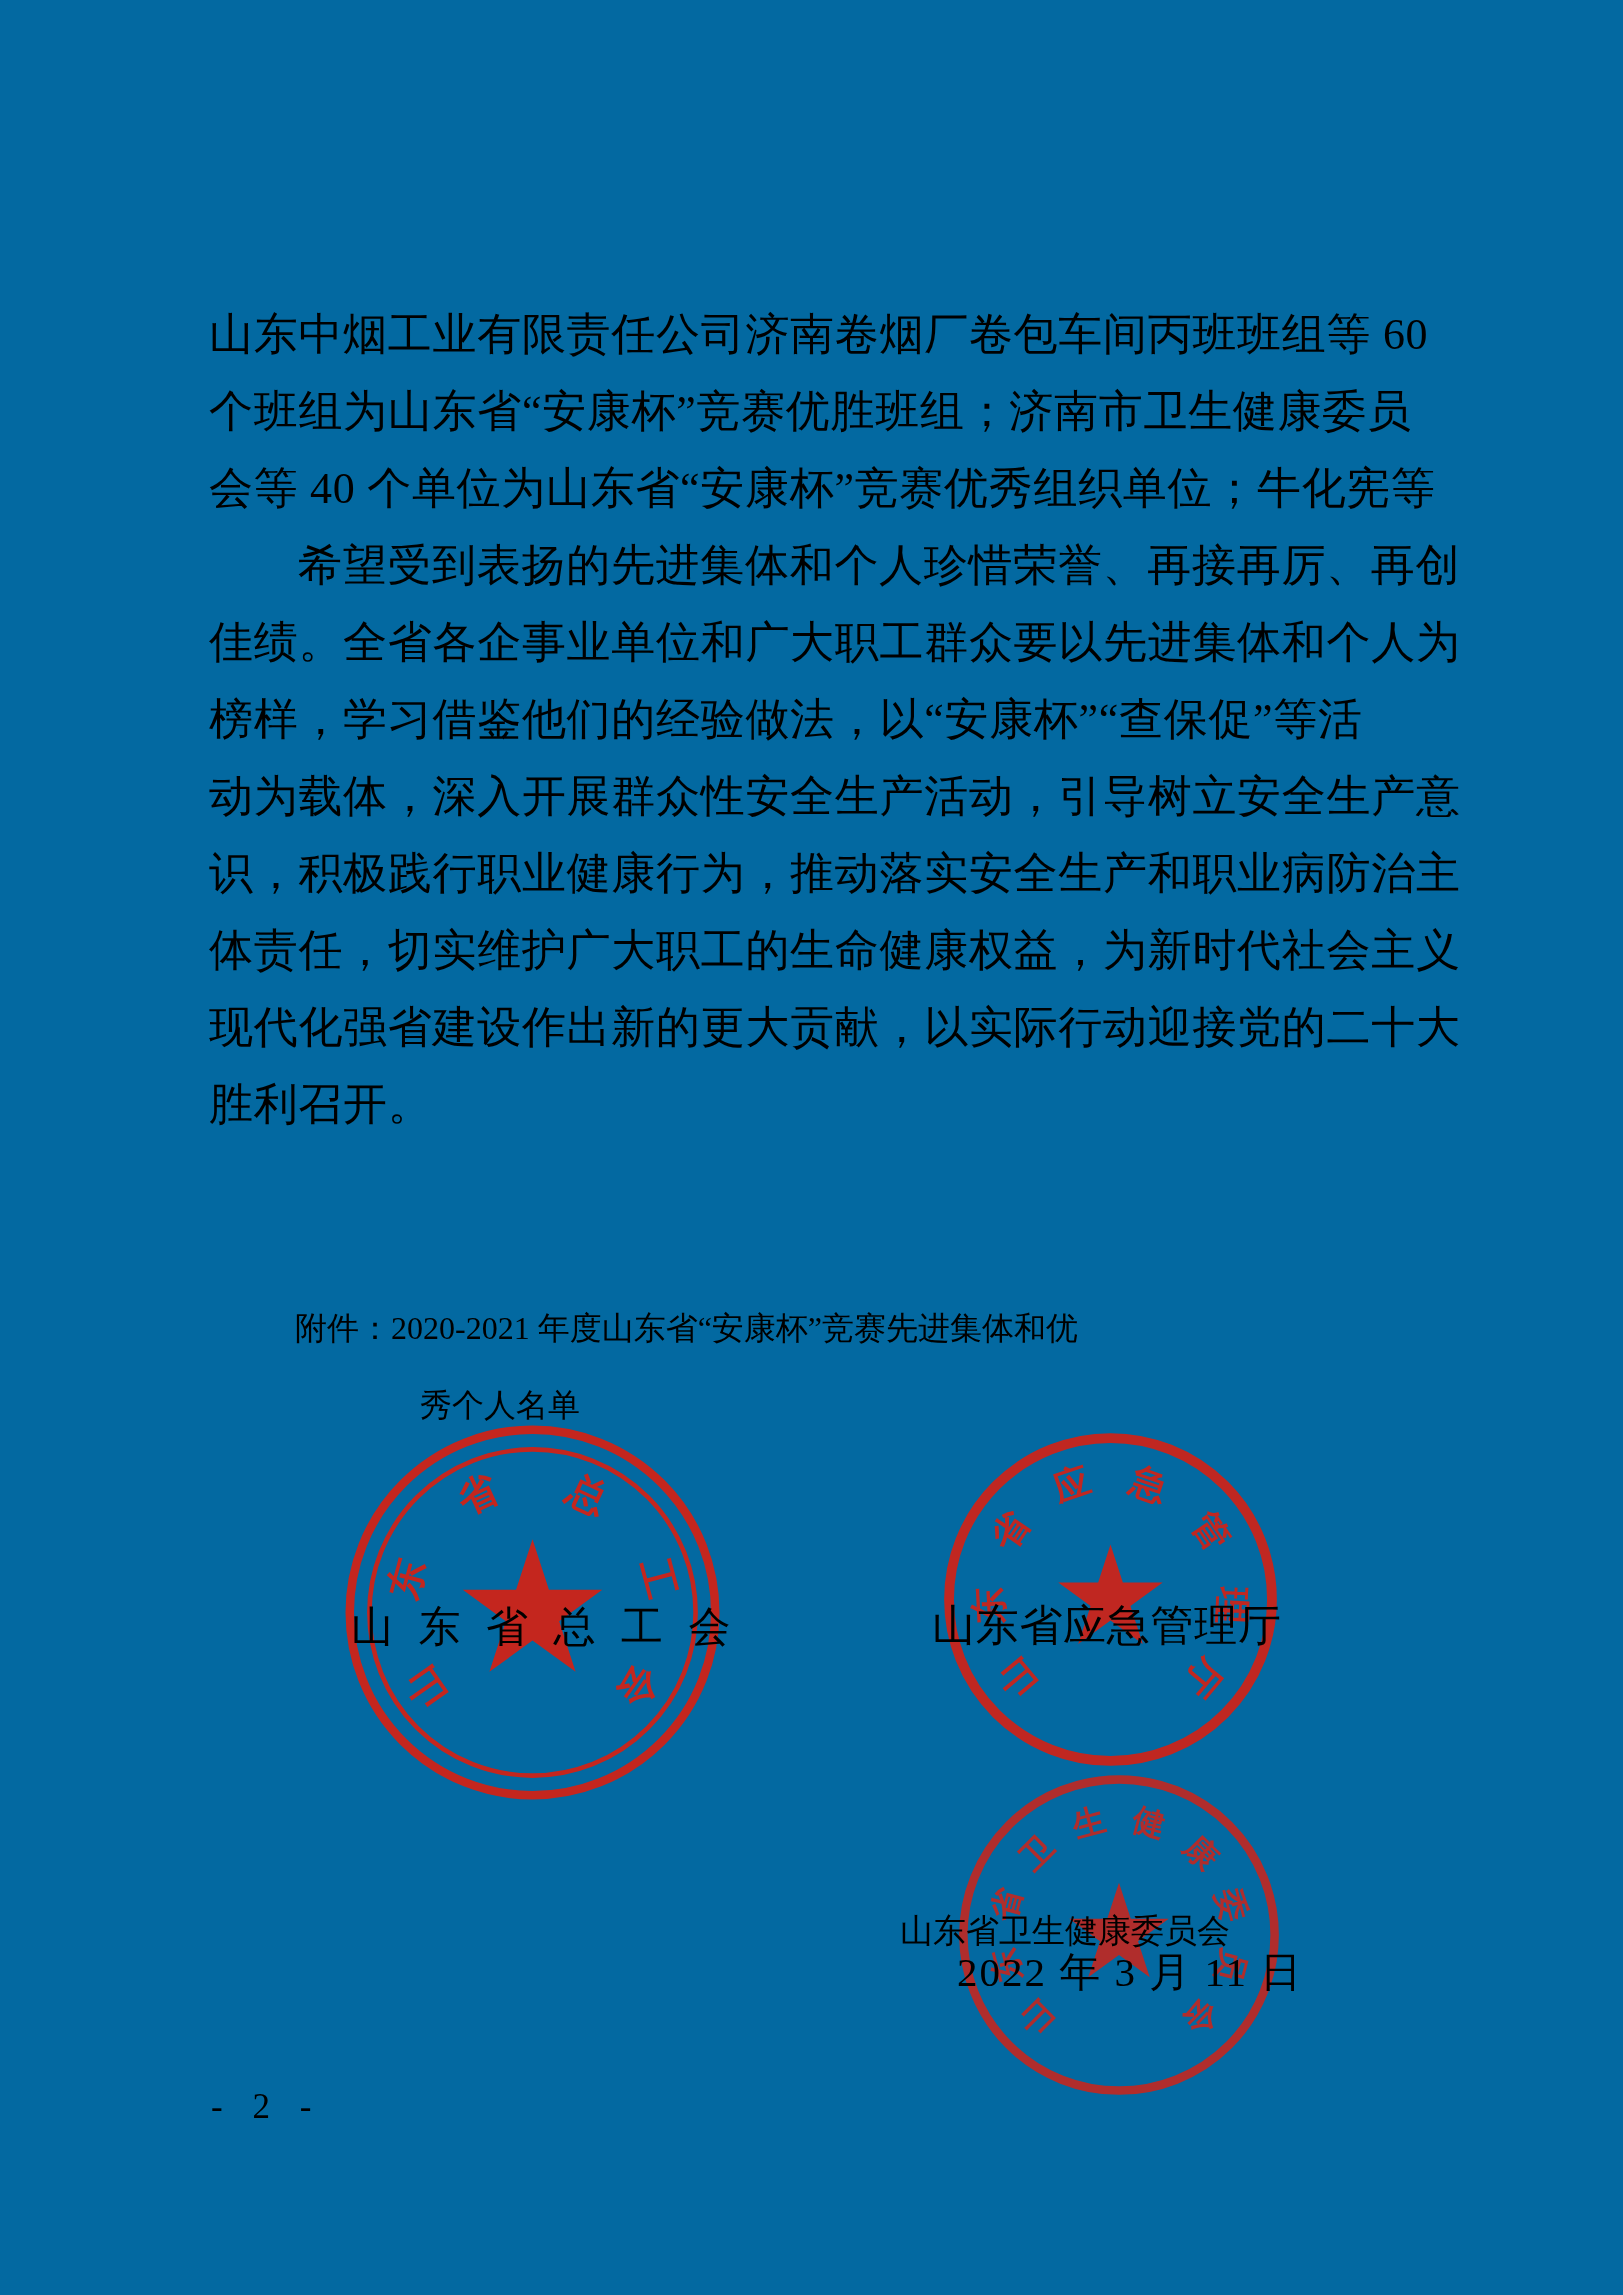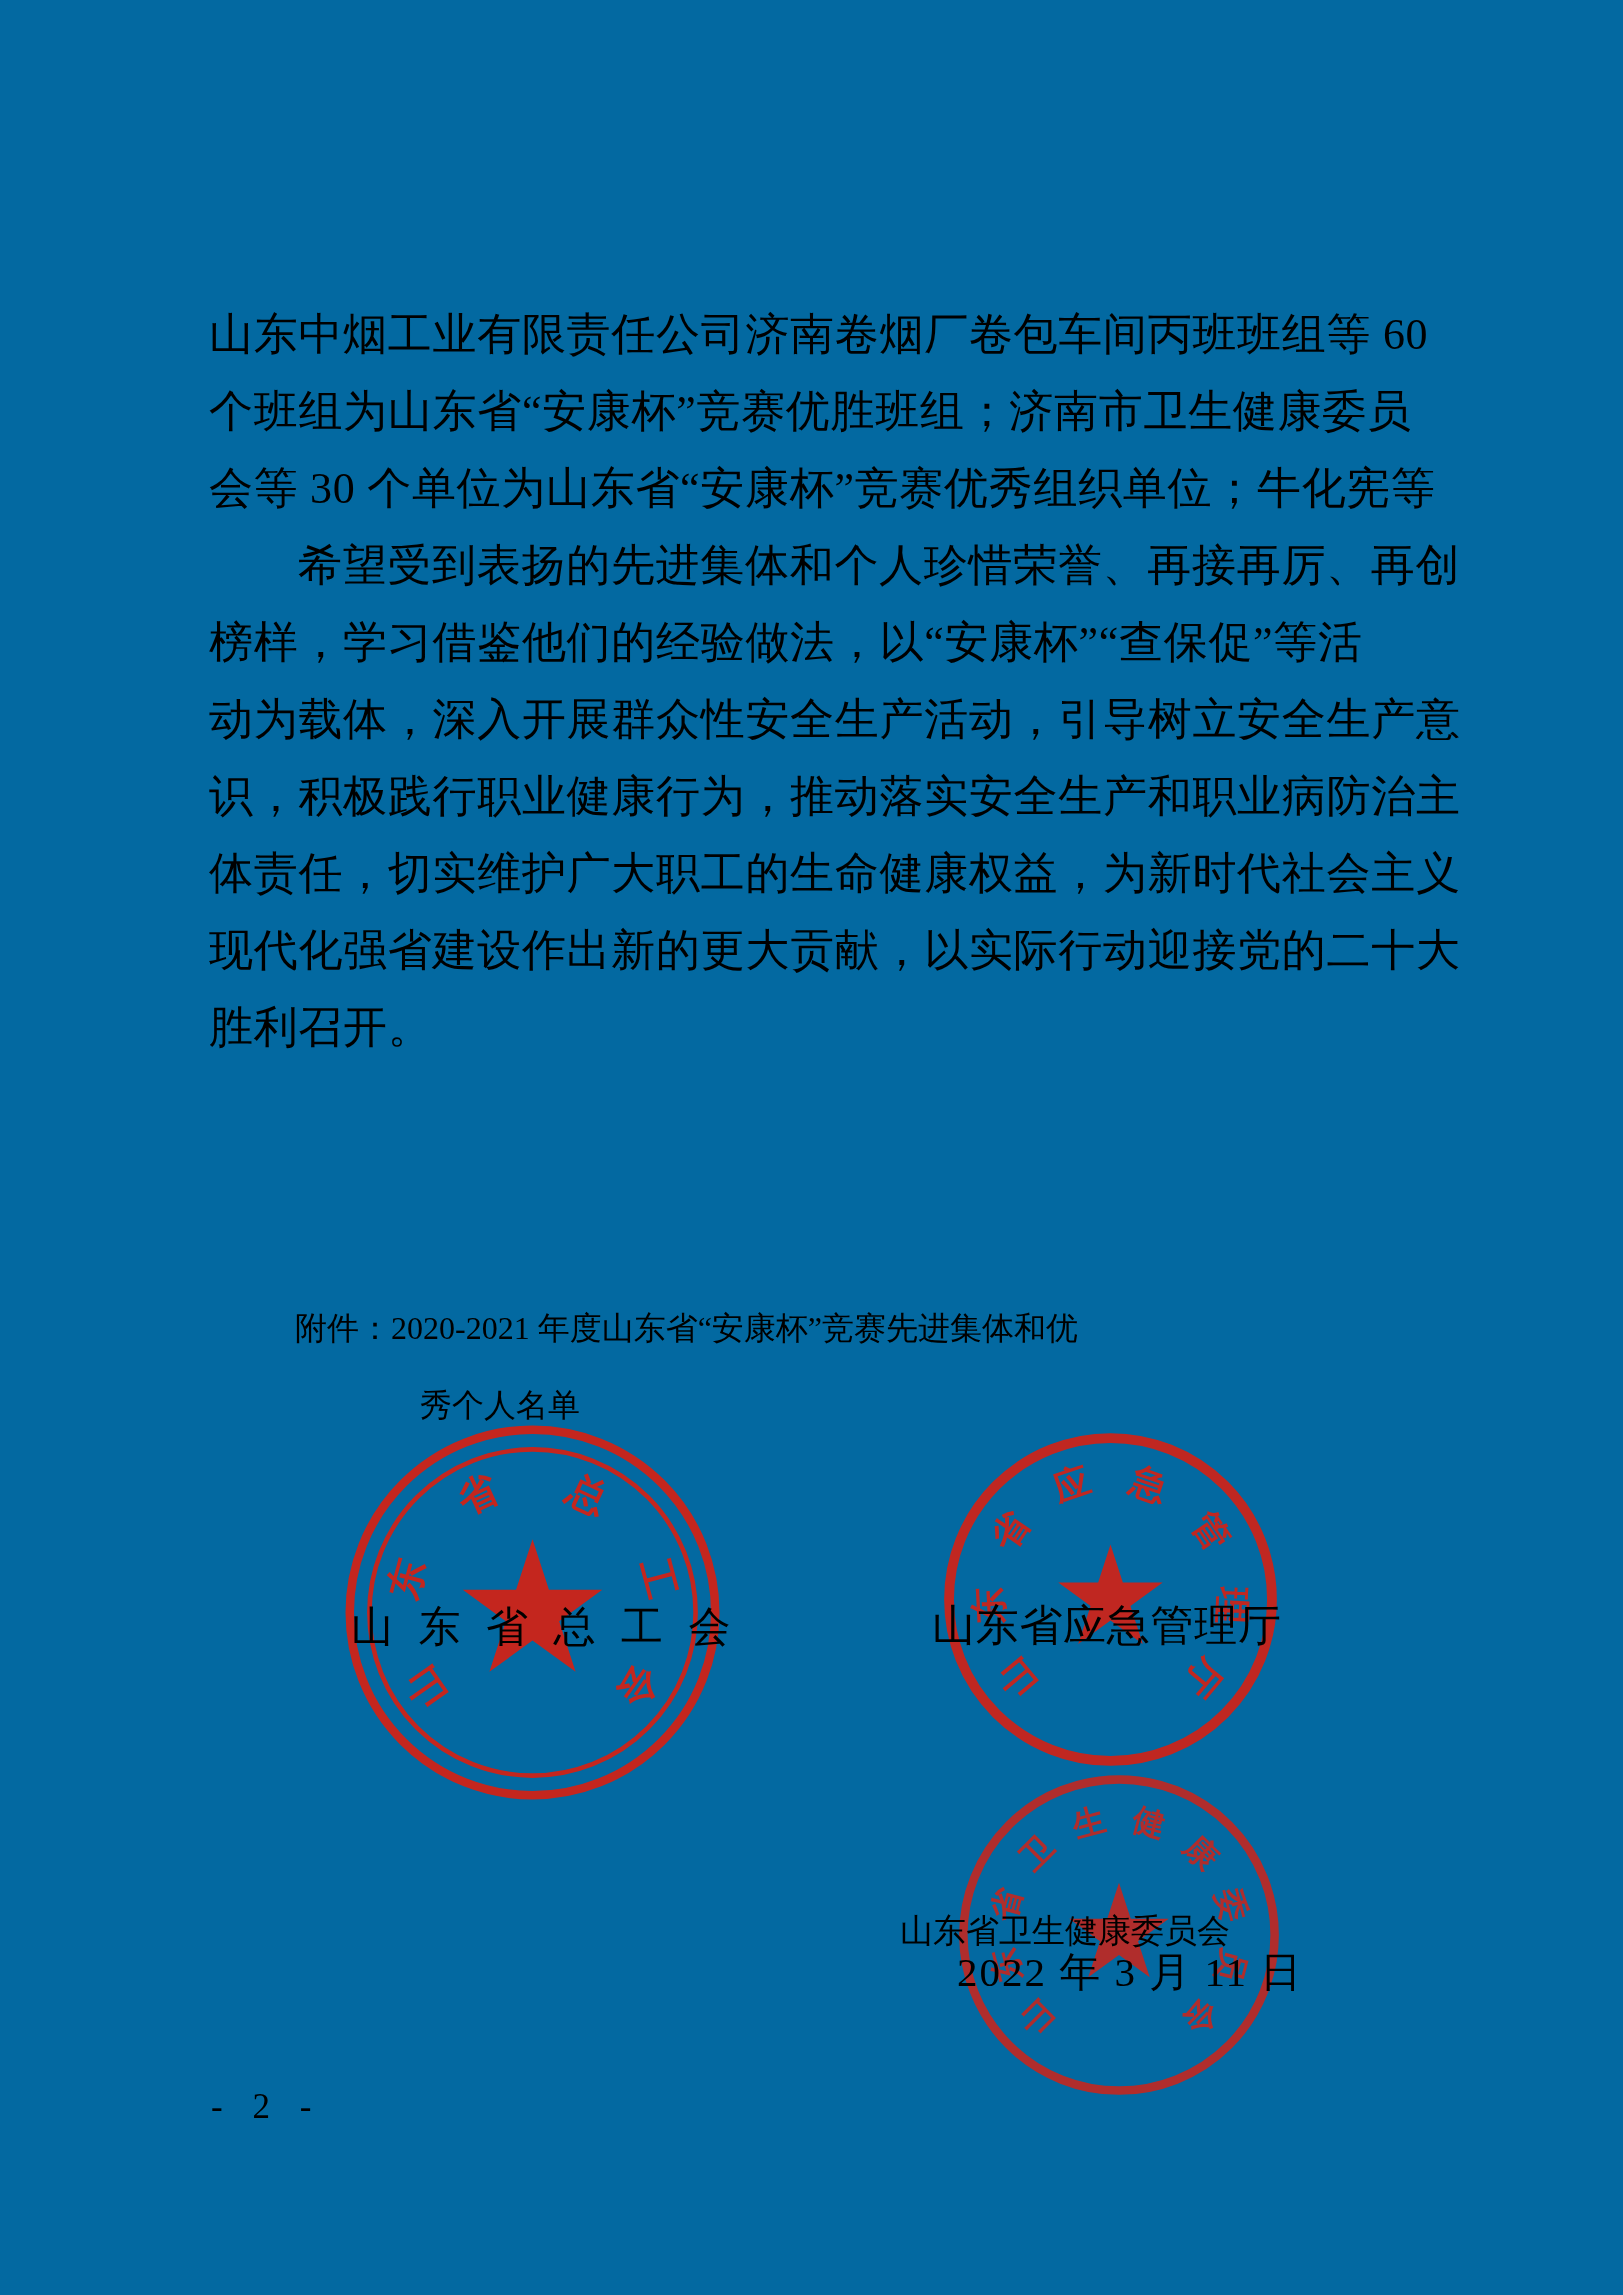--- a/index.html
+++ b/index.html
@@ -42,22 +42,23 @@
   #seal2{left:949px;top:1765px;opacity:0.85;}
 </style>
 </head>
 <body>
 
 <div class="page">
 
   <div class="body-block">
     <div class="body-line">山东中烟工业有限责任公司济南卷烟厂卷包车间丙班班组等 60</div>
     <div class="body-line">个班组为山东省“安康杯”竞赛优胜班组；济南市卫生健康委员</div>
-    <div class="body-line">会等 30 个单位为山东省“安康杯”竞赛优秀组织单位；牛化宪等</div>
+    <div class="body-line">会等 40 个单位为山东省“安康杯”竞赛优秀组织单位；牛化宪等</div>
     <div class="body-line indent2">希望受到表扬的先进集体和个人珍惜荣誉、再接再厉、再创</div>
+    <div class="body-line">佳绩。全省各企事业单位和广大职工群众要以先进集体和个人为</div>
     <div class="body-line">榜样，学习借鉴他们的经验做法，以“安康杯”“查保促”等活</div>
     <div class="body-line">动为载体，深入开展群众性安全生产活动，引导树立安全生产意</div>
     <div class="body-line">识，积极践行职业健康行为，推动落实安全生产和职业病防治主</div>
     <div class="body-line">体责任，切实维护广大职工的生命健康权益，为新时代社会主义</div>
     <div class="body-line">现代化强省建设作出新的更大贡献，以实际行动迎接党的二十大</div>
     <div class="body-line">胜利召开。</div>
   </div>
 
   <div class="attach-block">
     <div class="attach-l1">附件：2020-2021 年度山东省“安康杯”竞赛先进集体和优</div>

